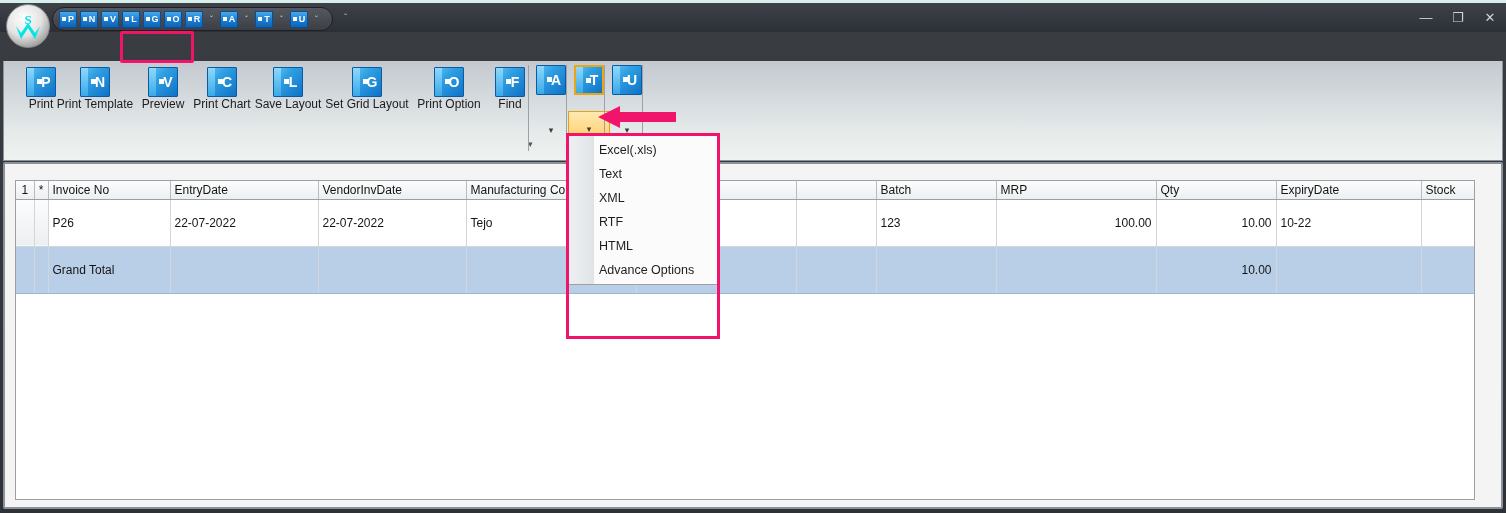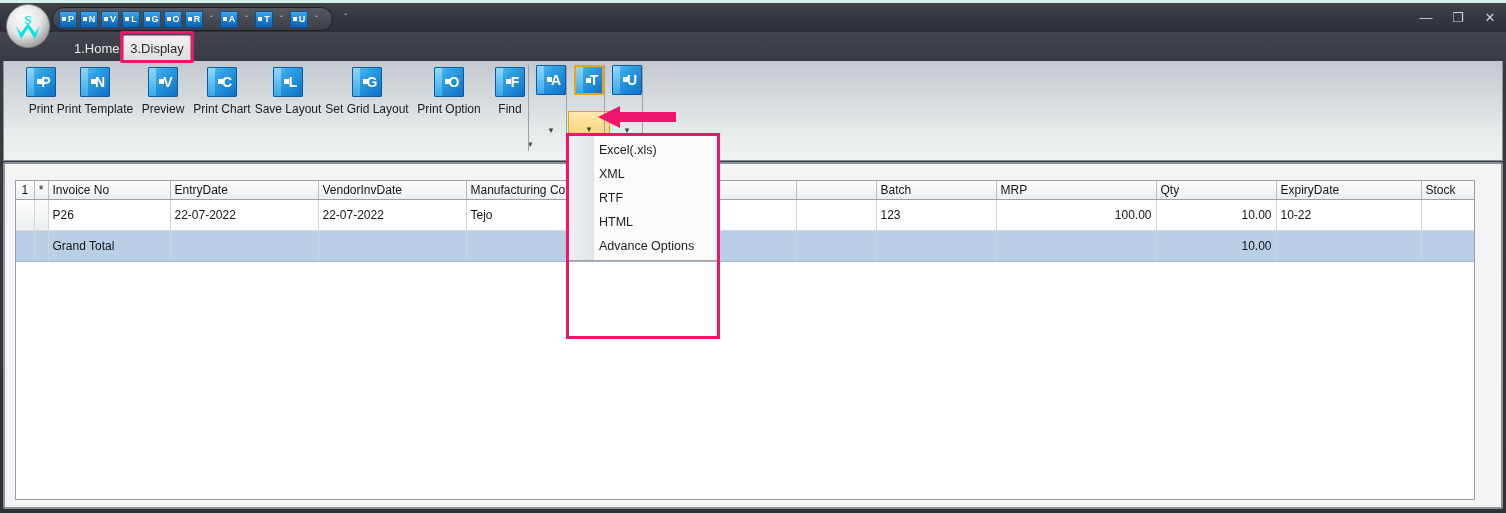--- a/index.html
+++ b/index.html
@@ -150,21 +150,21 @@
   }
   .ricon::before {
     content:""; position:absolute; left: 0; top: 0; width: 7px; height: 100%;
     background: linear-gradient(#8fd8fb, #39a9e8);
   }
   .ricon::after {
     content:""; position:absolute; left: 10px; top: 11px; width: 5px; height: 5px;
     background: #fff;
   }
   .ricon b { margin-left: 10px; position: relative; z-index: 2; }
-  .rlabel { margin-top: 5px; font-size: 12px; color: #1c1c1c; white-space: nowrap; }
+  .rlabel { font-size: 12px; color: #1c1c1c; white-space: nowrap; }
 
   
   .rsmall { position: absolute; top: 4px; width: 42px; }
   .rsmall .ricon { width: 30px; height: 30px; margin: 0 auto; }
   .rsmall .sub {
     margin-top: 16px; height: 28px; width: 42px;
     display: flex; align-items: flex-end; justify-content: center;
     padding-bottom: 4px;
   }
   .caret { font-size: 9px; color: #3c3c3c; line-height: 1; }
@@ -197,21 +197,21 @@
   table.grid th {
     background: linear-gradient(#fcfcfc, #eceff1);
     border-right: 1px solid #b7bcc1;
     border-bottom: 1px solid #9aa0a6;
     height: 18px; font-weight: normal; color: #141414;
     padding: 0 4px; text-align: left; white-space: nowrap;
   }
   table.grid td {
     border-right: 1px solid #d3d6d9;
     border-bottom: 1px solid #d3d6d9;
-    height: 18px; padding: 8px 4px; color: #141414; white-space: nowrap;
+    height: 18px; padding: 16px 4px; color: #141414; white-space: nowrap;
     background: #fff;
   }
   .num { text-align: right; }
   .rowhdr { background: linear-gradient(#fcfcfc,#eceff1) !important; }
   tr.total td { background: #b9cfe8 !important; border-bottom: 1px solid #9fb6d0; }
   .corner { background: linear-gradient(#fcfcfc,#eceff1); }
 
   
   .menu {
     position: absolute; left: 566px; top: 135px; width: 152px;
@@ -292,31 +292,20 @@
     <div class="qat-overflow">ˇ</div>
 
 
     <div class="winbtns">
       <div class="winbtn">—</div>
       <div class="winbtn">❐</div>
       <div class="winbtn">✕</div>
     </div>
   </div>
 
-  <div class="tabstrip">
-    <div class="tab tab-home">1.Home</div>
-    <div class="tab tab-display">3.Display</div>
-
-    <div class="status-right">
-      <div class="status-num">0.18</div>
-      <div class="ico-help">?</div>
-      <div class="ico-doc"></div>
-      <div class="ico-exit">EXIT</div>
-    </div>
-  </div>
   <div class="tab-hl"></div>
 
   <div class="ribbon">
 
     <div class="rbtn" style="left:4px;">
       <div class="ricon">
           <b>P</b>
         </div>
       <div class="rlabel">Print</div>
     </div>
@@ -469,20 +458,21 @@
               <td></td>
               <td class="num"></td>
             </tr>
           </tbody>
       </table>
     </div>
   </div>
 
   <div class="menu" id="export-menu">
       <div class="mitem">Excel(.xls)</div>
+      <div class="mitem">Text</div>
       <div class="mitem">XML</div>
       <div class="mitem">RTF</div>
       <div class="mitem">HTML</div>
       <div class="mitem">Advance Options</div>
     </div>
   <div class="menu-hl"></div>
 
 </div>
 
 </body></html>

